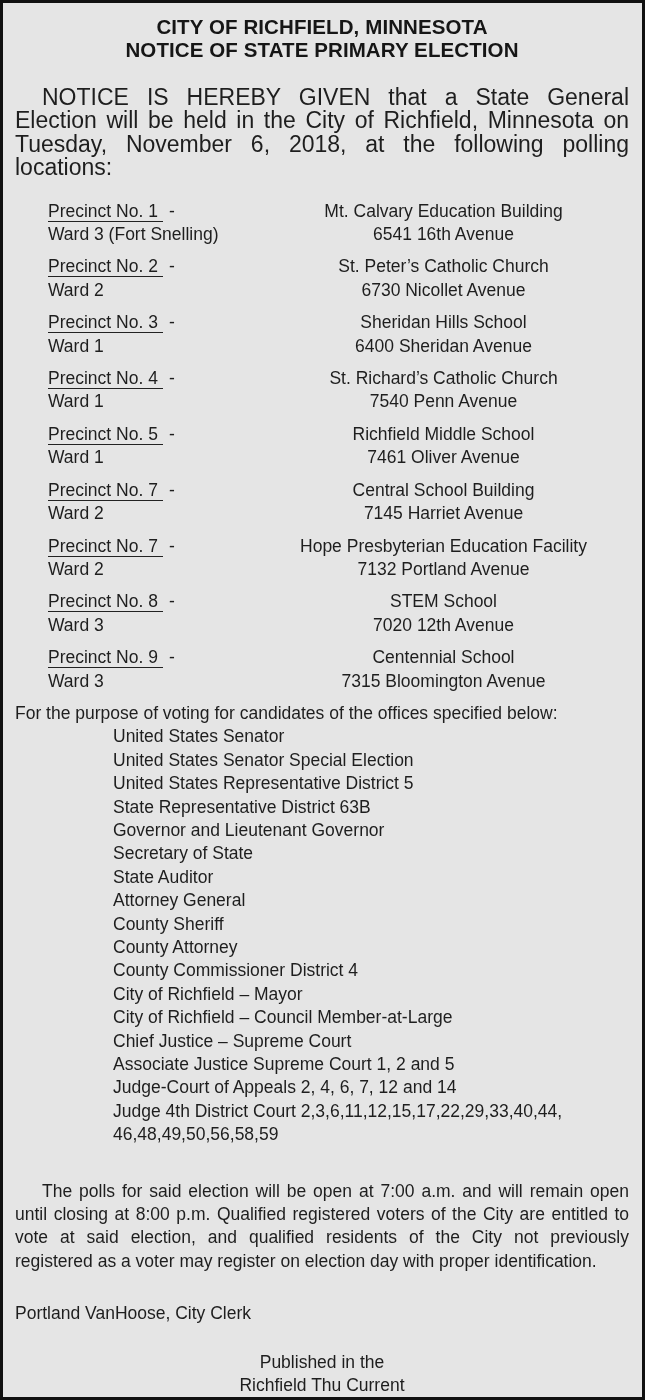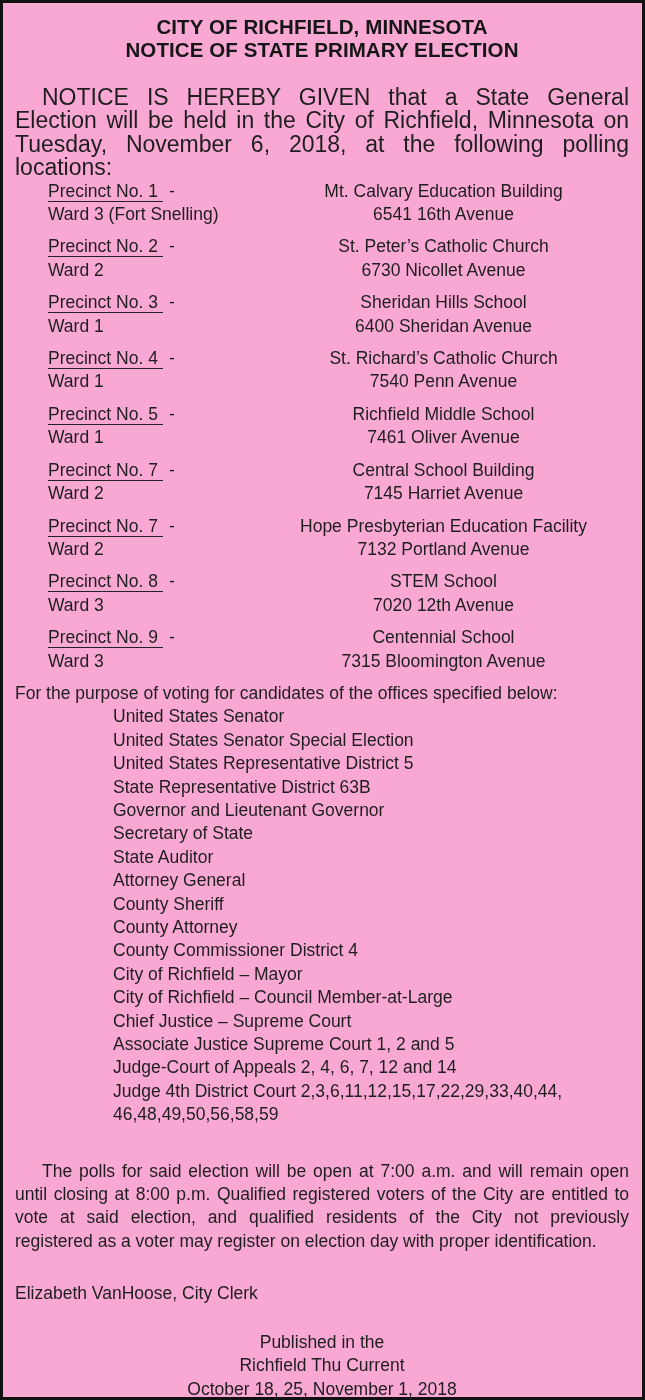--- a/index.html
+++ b/index.html
@@ -6,21 +6,21 @@
   html, body { background: #ffffff; }
   body {
     width: 645px;
     font-family: "Liberation Sans", "DejaVu Sans", sans-serif;
     color: #1e1e1e;
   }
   .page {
     width: 645px;
     height: 1400px;
     border: 3px solid #111111;
-    background: #f9a8d4;
+    background: #e5e5e5;
     padding: 10px 13px 8px 12px;
     overflow: hidden;
   }
   .title-block {
     text-align: center;
     margin-top: 2px;
   }
   .title-line {
     font-size: 20.5px;
     font-weight: bold;
@@ -29,20 +29,21 @@
     letter-spacing: 0.1px;
   }
   .intro {
     margin-top: 25px;
     font-size: 23px;
     line-height: 23.4px;
     text-align: justify;
     text-indent: 27px;
   }
   .precinct-list {
+    margin-top: 20px;
   }
   .p-row {
     display: flex;
     margin-left: 33px;
     margin-bottom: 9px;
     font-size: 17.5px;
     line-height: 23.4px;
   }
   .p-left { width: 210px; flex: 0 0 210px; }
   .p-right { flex: 1; text-align: center; }
@@ -212,21 +213,21 @@
     <li>City of Richfield – Mayor</li>
     <li>City of Richfield – Council Member-at-Large</li>
     <li>Chief Justice – Supreme Court</li>
     <li>Associate Justice Supreme Court 1, 2 and 5</li>
     <li>Judge-Court of Appeals 2, 4, 6, 7, 12 and 14</li>
     <li>Judge 4th District Court 2,3,6,11,12,15,17,22,29,33,40,44, 46,48,49,50,56,58,59</li>
   </ul>
 
   <p class="closing">The polls for said election will be open at 7:00 a.m. and will remain open until closing at 8:00 p.m. Qualified registered voters of the City are entitled to vote at said election, and qualified residents of the City not previously registered as a voter may register on election day with proper identification.</p>
 
-  <p class="clerk">Elizabeth VanHoose, City Clerk</p>
+  <p class="clerk">Portland VanHoose, City Clerk</p>
 
   <div class="publication">
     <div>Published in the</div>
     <div>Richfield Thu Current</div>
     <div>October 18, 25, November 1, 2018</div>
 
   </div>
 
 </div>
 

